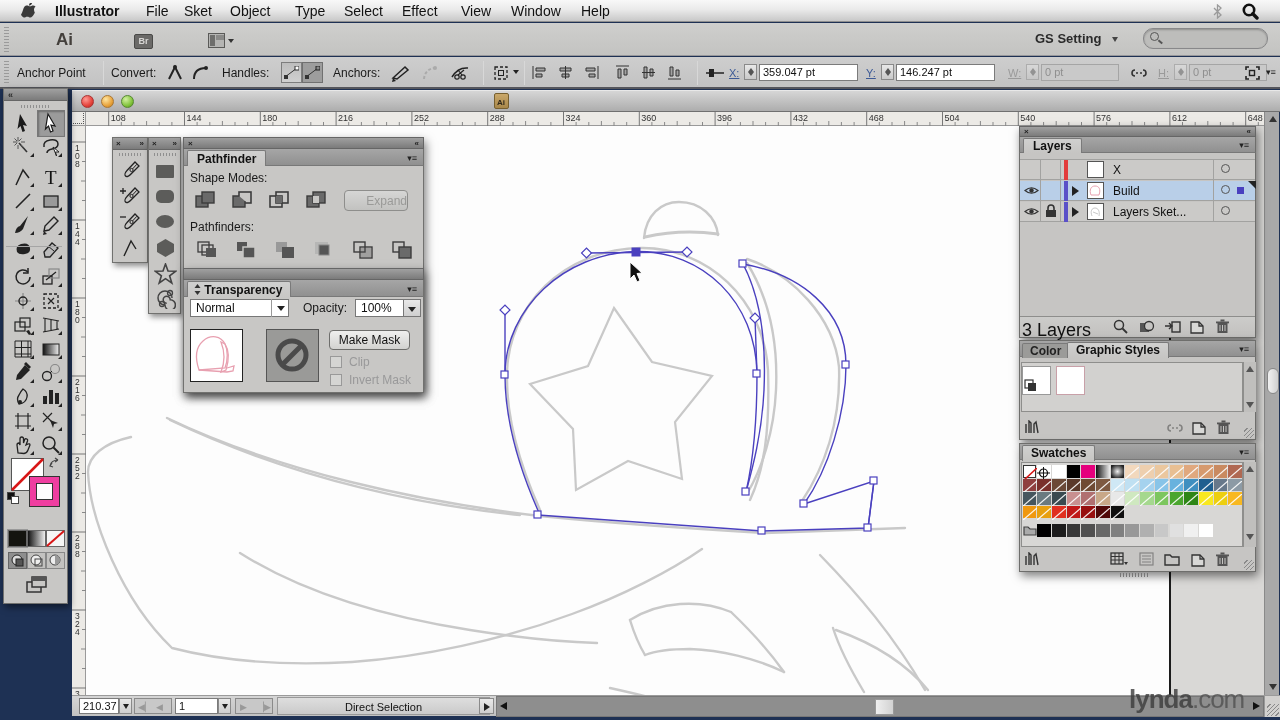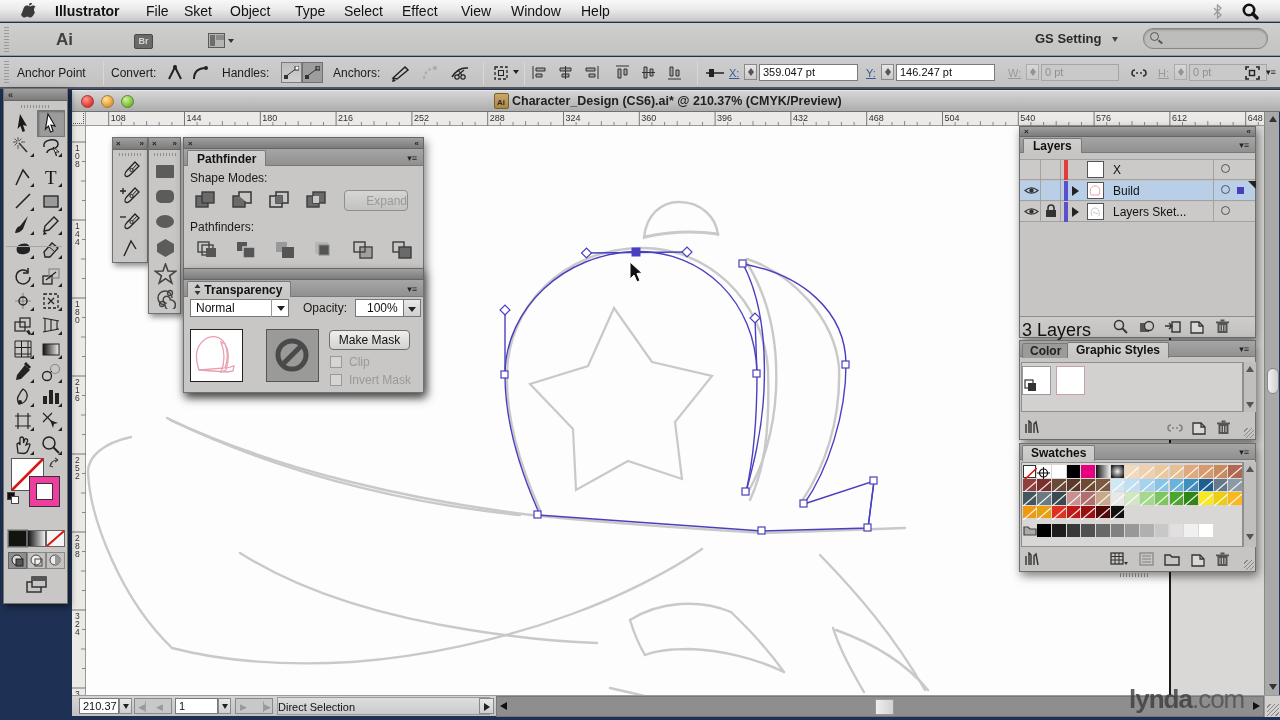--- a/index.html
+++ b/index.html
@@ -167,21 +167,20 @@
  <div class="abs" style="left:1266px;top:10px;font-size:9px;color:#222;">▾≡</div>
 </div>
 
 <div class="abs" id="titlebar"></div>
 <div class="tl" style="left:81px;background:radial-gradient(circle at 35% 30%,#ff9a94,#e5443c 60%,#b02820);border:.5px solid #a33;"></div>
 <div class="tl" style="left:101px;background:radial-gradient(circle at 35% 30%,#ffe6a0,#e8a33d 60%,#c07c18);border:.5px solid #a73;"></div>
 <div class="tl" style="left:121px;background:radial-gradient(circle at 35% 30%,#d2f0a0,#83c43e 60%,#569012);border:.5px solid #583;"></div>
 <div class="abs" style="left:494px;top:93px;width:15px;height:16px;background:linear-gradient(#caa86a,#a8874a);border:1px solid #776030;border-radius:2px;">
       <div style="position:absolute;left:2px;bottom:1px;font-size:8px;font-weight:bold;color:#30281a;">Ai</div>
     </div>
-<div id="title">Character_Design (CS6).ai* @ 210.37% (CMYK/Preview)</div>
 <div class="abs" id="hruler"><svg width="1178" height="14">
         <path d="M22.7 0 V14" stroke="#777" stroke-width="1"></path>
         <text x="24.7" y="9" font-size="9" fill="#333" font-family="Liberation Sans">108</text>
         <path d="M35.3 10 V14" stroke="#888" stroke-width="1"></path>
         <path d="M48.0 10 V14" stroke="#888" stroke-width="1"></path>
         <path d="M60.6 9 V14" stroke="#888" stroke-width="1"></path>
         <path d="M73.2 10 V14" stroke="#888" stroke-width="1"></path>
         <path d="M85.9 10 V14" stroke="#888" stroke-width="1"></path>
         <path d="M98.5 0 V14" stroke="#777" stroke-width="1"></path>
         <text x="100.5" y="9" font-size="9" fill="#333" font-family="Liberation Sans">144</text>
@@ -413,21 +412,21 @@
  <div class="sbtn" style="left:62px;top:2px;width:38px;background:#c8c8c8;"></div>
  <div class="abs" style="left:66px;top:6px;color:#999;font-size:9px;">◀▏</div>
  <div class="abs" style="left:84px;top:6px;color:#999;font-size:9px;">◀</div>
  <div class="field" style="left:103px;top:2px;width:43px;height:16px;">1</div>
  <div class="sbtn" style="left:146px;top:2px;width:13px;">
         <div style="margin:5px auto;width:0;border-left:3.5px solid transparent;border-right:3.5px solid transparent;border-top:5px solid #222;"></div>
       </div>
  <div class="sbtn" style="left:163px;top:2px;width:38px;background:#c8c8c8;"></div>
  <div class="abs" style="left:168px;top:6px;color:#999;font-size:9px;">▶</div>
  <div class="abs" style="left:185px;top:6px;color:#999;font-size:9px;">▕▶</div>
- <div class="abs" style="left:205px;top:1px;width:213px;height:18px;background:linear-gradient(#dedede,#cacaca);border:1px solid #999;line-height:18px;">Direct Selection</div>
+ <div class="abs" style="left:205px;top:1px;width:213px;height:18px;background:linear-gradient(#dedede,#cacaca);border:1px solid #999;text-align:center;line-height:18px;">Direct Selection</div>
  <div class="sbtn" style="left:407px;top:2px;width:15px;">
         <div style="margin:4px auto;width:0;border-top:4px solid transparent;border-bottom:4px solid transparent;border-left:6px solid #222;"></div>
       </div>
  <div class="abs" style="left:424px;top:0;width:768px;height:21px;background:#8e8e8e;border:1px solid #777;">
    <div style="position:absolute;left:3px;top:5px;width:0;border-top:4.5px solid transparent;border-bottom:4.5px solid transparent;border-right:7px solid #111;"></div>
    <div style="position:absolute;left:378px;top:1.5px;width:19px;height:16px;background:linear-gradient(90deg,#efefef,#d2d2d2);border:1px solid #999;"></div>
    <div style="position:absolute;right:3px;top:5px;width:0;border-top:4.5px solid transparent;border-bottom:4.5px solid transparent;border-left:7px solid #111;"></div>
  </div>
  <div class="abs" style="left:1192px;top:0;width:16px;height:21px;background:#d2d1cf;border-left:1px solid #999;">
         <div style="position:absolute;right:1px;bottom:1px;width:12px;height:12px;background-image:repeating-linear-gradient(135deg,transparent 0 2px,#8a8a8a 2px 3px);"></div>
@@ -731,21 +730,21 @@
           <path d="M3.5 0 L6.5 4 H0.5 Z" fill="#333"></path>
           <path d="M3.5 11 L6.5 7 H0.5 Z" fill="#333"></path>
         </svg> Transparency</div>
  <div style="position:absolute;right:6px;top:4px;font-size:9px;color:#222;">▾≡</div>
 </div>
 <div class="abs" style="left:190px;top:299px;width:99px;height:18px;background:#fff;border:1px solid #777;font-size:12px;color:#111;padding:1px 0 0 5px;">Normal</div>
 <div class="abs" style="left:271px;top:299px;width:18px;height:18px;border-left:1px solid #999;">
       <div style="margin:7px auto;width:0;border-left:4px solid transparent;border-right:4px solid transparent;border-top:5px solid #222;"></div>
     </div>
 <div class="abs" style="left:303px;top:301px;font-size:12px;color:#1a1a1a;">Opacity:</div>
-<div class="abs" style="left:355px;top:299px;width:50px;height:18px;background:#fff;border:1px solid #777;font-size:12px;color:#111;padding:1px 0 0 11px;">100%</div>
+<div class="abs" style="left:355px;top:299px;width:50px;height:18px;background:#fff;border:1px solid #777;font-size:12px;color:#111;padding:1px 0 0 5px;">100%</div>
 <div class="abs" style="left:403px;top:299px;width:18px;height:18px;background:linear-gradient(#e8e8e8,#cfcfcf);border:1px solid #777;">
       <div style="margin:7px auto;width:0;border-left:4px solid transparent;border-right:4px solid transparent;border-top:5px solid #222;"></div>
     </div>
 <div class="abs" style="left:190px;top:329px;width:53px;height:53px;background:#fff;border:1.5px solid #222;">
  <svg width="50" height="50" viewBox="0 0 50 50" style="margin-top:0px">
         <g fill="none" stroke="#e8a0b0" stroke-width="1.3">
  <path d="M8 40 C4 28 4 18 12 11 C20 4 30 6 34 14 C37 20 37 30 34 38 Z"></path>
  <path d="M34 14 C38 20 38 30 35 40 L30 42 C34 32 34 22 30 12 Z"></path>
  <path d="M8 40 L36 42 L42 41 L43 36 L36 38"></path>
  </g>

